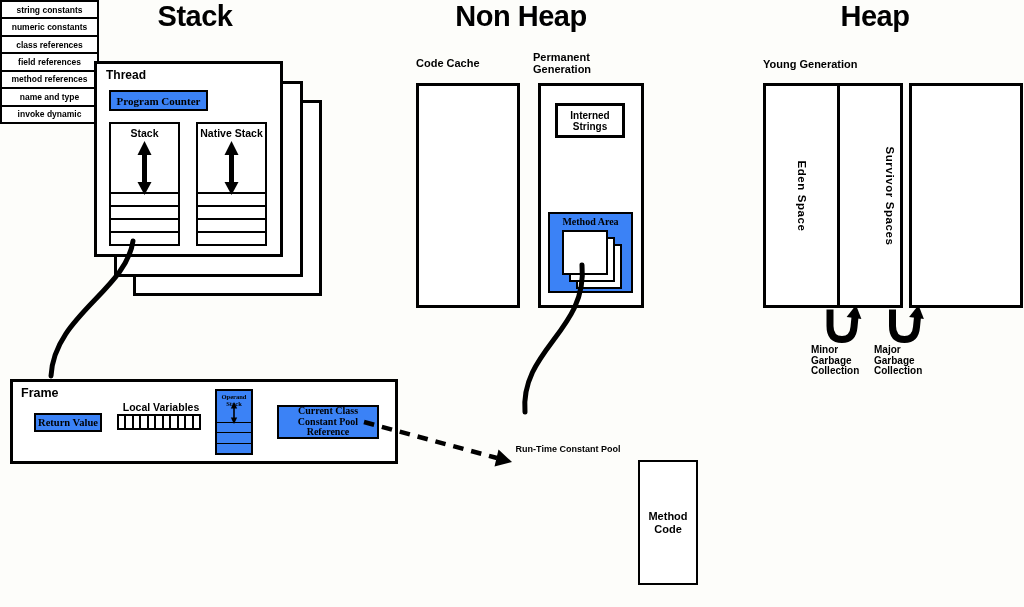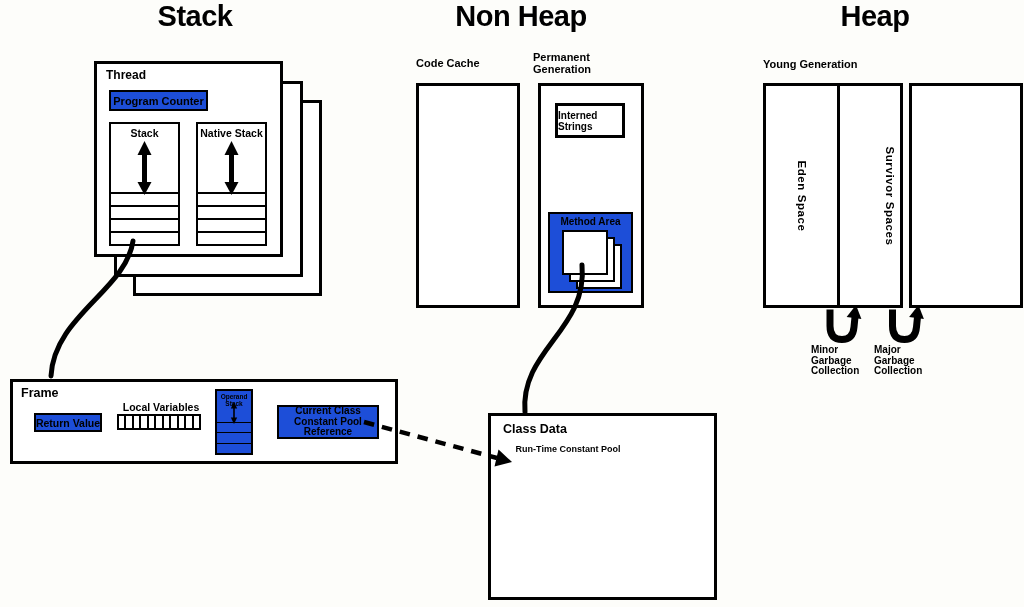--- a/index.html
+++ b/index.html
@@ -4,21 +4,21 @@
 <style>
   * { box-sizing: border-box; margin: 0; padding: 0; }
   html,body { background:#ffffff; }
   .stage {
     position: relative; width: 1024px; height: 607px;
     background: #fdfdfa; color:#000;
     font-family: "Liberation Sans", sans-serif;
     overflow: hidden;
   }
   .bx  { position: absolute; background:#fff; border:3px solid #000; }
-  .bx2 { position: absolute; background:#1d4ed8; border:2.5px solid #000; }
+  .bx2 { position: absolute; background:#3b82f6; border:2.5px solid #000;font-family:Liberation Serif, serif; }
   .lbl { position: absolute; font-weight: bold; }
   .ctr { }
   .flexc { display:flex; align-items:center; justify-content:center; }
 
   
   .sec-title { position:absolute; top:0; width:200px; text-align:center;
                font-size:29px; font-weight:bold; letter-spacing:-0.5px; }
   #t-stack   { left:95px; }
   #t-nonheap { left:421px; }
   #t-heap    { left:775px; }
@@ -49,21 +49,21 @@
   #operand-label { font-size:6.5px; font-weight:bold; text-align:center; line-height:7px; padding-top:2px; }
   #operand-rows { position:absolute; bottom:0; left:0; right:0; }
   .orow { height:10.3px; border-top:1.8px solid #000; }
   #ccpr-box { left:264px; top:23px; width:102px; height:34px; font-size:10px; line-height:10.5px; font-weight:bold; text-align:center; padding:4px 2px; }
 
   
   #cc-label { left:416px; top:57px; width:104px; font-size:11px; }
   #cc-box   { left:416px; top:83px; width:104px; height:225px; }
   #pg-label { left:533px; top:51px; width:116px; font-size:11px; line-height:12px; }
   #pg-box   { left:538px; top:83px; width:106px; height:225px; }
-  #is-box   { left:555px; top:103px; width:70px;  height:35px; border-width:3px; font-size:10px; line-height:11px; font-weight:bold; text-align:left; }
+  #is-box   { left:555px; top:103px; width:70px;  height:35px; border-width:3px; font-size:10px; line-height:11px; font-weight:bold; text-align:center; }
   #ma-box   { left:548px; top:212px; width:85px;  height:81px; }
   #ma-label { font-size:10px; font-weight:bold; text-align:center; padding-top:2px; white-space:nowrap; }
   .ma-sq { position:absolute; width:46px; height:45px; border:2.5px solid #000; background:#fff; }
   #sq3 { left:576px; top:244px; } #sq2 { left:569px; top:237px; } #sq1 { left:562px; top:230px; }
 
   
   #yg-label { left:763px; top:58px; width:140px; font-size:11px; }
   #ot-label { left:898px; top:51px; width:125px; font-size:11px; line-height:12px; }
   #yg-box   { left:763px; top:83px; width:140px; height:225px; display:flex; }
   #eden-cell { width:78px; border-right:3px solid #000; display:flex; align-items:center; justify-content:center; }
@@ -165,24 +165,31 @@
       <span class="vtext">Eden Space</span>
     </div>
     <div id="survivor-cell">
       <span class="vtext">Survivor Spaces</span>
     </div>
   </div>
   <div class="bx" id="ot-box"></div>
   <div class="lbl ctr" id="minor-label">Minor Garbage Collection</div>
   <div class="lbl ctr" id="major-label">Major Garbage Collection</div>
 
-  <div class="bx" id="cd-box">
-    <div class="lbl" id="cd-label">Class Data</div>
-  </div>
   <div class="lbl" id="rtcp-label">Run-Time Constant Pool</div>
+  <div id="pool-box">
+      <div class="pool-row">string constants</div>
+      <div class="pool-row">numeric constants</div>
+      <div class="pool-row">class references</div>
+      <div class="pool-row">field references</div>
+      <div class="pool-row">method references</div>
+      <div class="pool-row">name and type</div>
+      <div class="pool-row">invoke dynamic</div>
+    </div>
+  <div class="bx flexc" id="mc-box">Method Code</div>
 
   <svg id="overlay" viewBox="0 0 1024 607" xmlns="http://www.w3.org/2000/svg">
 
     <g fill="#000" stroke="#000">
       <path d="M144.5,154 L144.5,183" stroke-width="5" fill="none"></path>
       <polygon points="137.5,155 151.5,155 144.5,141" stroke="none"></polygon>
       <polygon points="137.5,182 151.5,182 144.5,195" stroke="none"></polygon>
     </g>
     <g fill="#000" stroke="#000">
       <path d="M231.5,154 L231.5,183" stroke-width="5" fill="none"></path>

